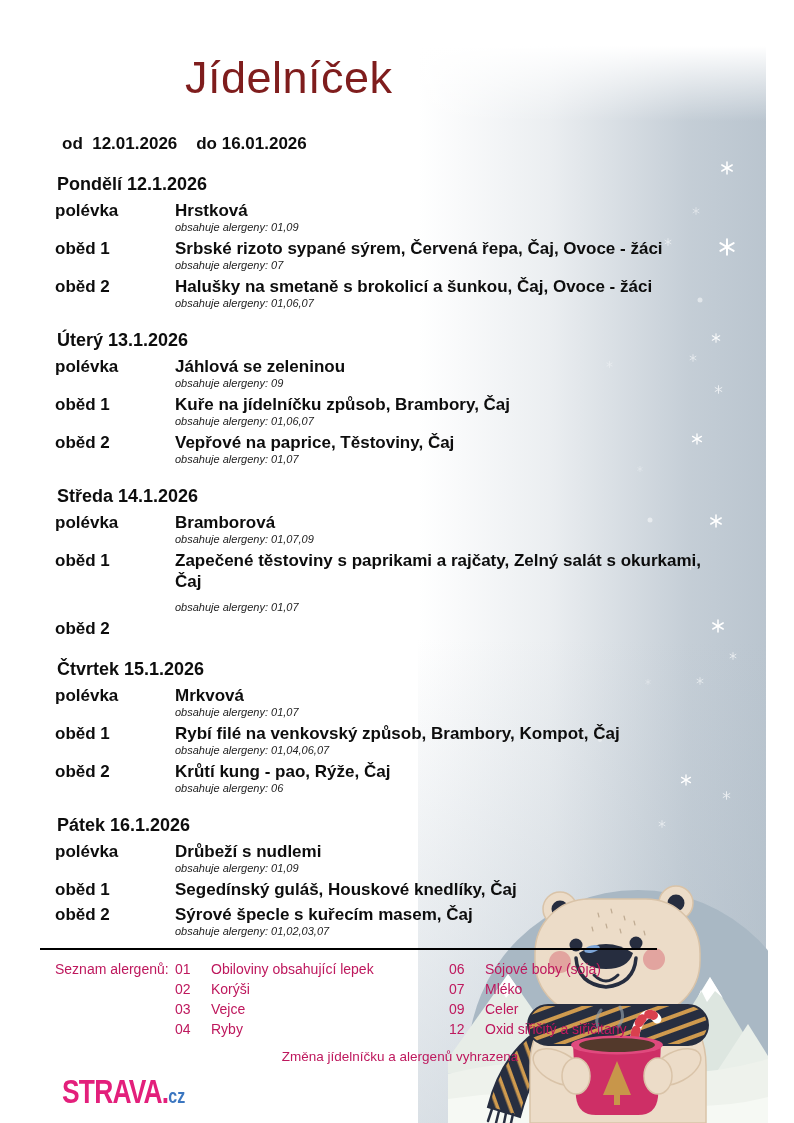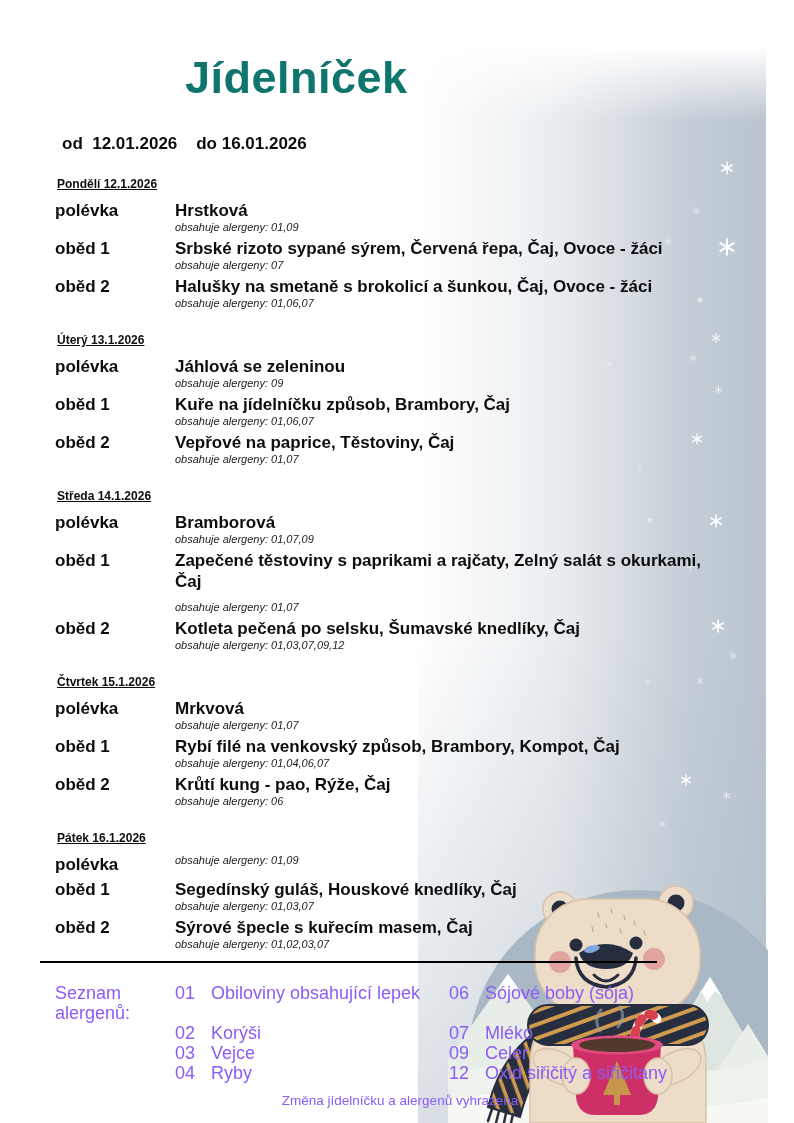--- a/index.html
+++ b/index.html
@@ -15,38 +15,38 @@
     background:
       linear-gradient(to bottom,#ffffff 0%,rgba(255,255,255,0) 7%),
       linear-gradient(to bottom,rgba(186,197,207,0) 55%,rgba(172,186,198,.45) 100%),
       linear-gradient(to right,rgba(197,206,214,0) 0%,rgba(197,206,214,.35) 38%,rgba(186,197,207,.85) 78%,#bac5cf 100%);
   }
   .snow-layer{position:absolute;inset:0;z-index:1;pointer-events:none;}
   .winter-scene{position:absolute;right:26px;bottom:0;z-index:1;}
   
   .content{position:absolute;inset:0;z-index:2;padding:0 54px 0 55px;box-sizing:border-box;}
   .page-title{
-    margin:52px 0 0 130px;font-size:45px;line-height:52px;font-weight:700;
-    letter-spacing:.5px;color:#0f766e;
+    margin:52px 0 0 130px;font-size:45px;line-height:52px;font-weight:400;
+    letter-spacing:.5px;color:#7f1d1d;
   }
   .date-range{margin:30px 0 0 7px;font-size:17px;font-weight:700;white-space:pre;}
   .day{margin-top:18px;}
-  .day-title{margin:0 0 4px 2px;font-size:12px;line-height:24px;font-weight:700;text-decoration:underline;}
+  .day-title{margin:0 0 4px 2px;font-size:18px;line-height:24px;font-weight:700;}
   .meal{display:grid;grid-template-columns:120px 1fr;margin-bottom:4px;}
   .meal-label{font-size:17px;line-height:21px;font-weight:700;}
   .meal-body{max-width:548px;}
   .meal-name{font-size:17px;line-height:21px;font-weight:700;}
   .meal-note{font-size:11px;line-height:13px;font-style:italic;color:#222;}
   .divider{border:0;border-top:2px solid #000;width:617px;margin:10px 0 0 -15px;}
   .legend{
     display:grid;grid-template-columns:120px 36px 238px 36px auto;
-    margin-top:20px;font-size:18px;line-height:20px;color:#8b5cf6;
+    margin-top:9px;font-size:14px;line-height:20px;color:#be185d;
   }
   .legend .heading{grid-column:1;}
-  .footer-note{margin:10px 0 0 120px;width:450px;text-align:center;font-size:13.5px;color:#8b5cf6;}
+  .footer-note{margin:10px 0 0 120px;width:450px;text-align:center;font-size:13.5px;color:#be185d;}
   .strava-logo{
     margin:9px 0 0 7px;display:inline-block;transform:scaleX(.8);transform-origin:left center;
     font-weight:700;letter-spacing:-1px;white-space:nowrap;
   }
   .strava-brand{font-size:33px;}
   .strava-tld{font-size:20px;letter-spacing:0;}
 </style>
 </head>
 <body>
 
@@ -247,24 +247,20 @@
     </div>
     <div class="meal">
       <div class="meal-label">oběd 1</div>
       <div class="meal-body">
           <div class="meal-name">Zapečené těstoviny s paprikami a rajčaty, Zelný salát s okurkami, Čaj</div>
       <div class="meal-note" style="margin-top:9px">obsahuje alergeny: 01,07</div>
         </div>
     </div>
     <div class="meal">
       <div class="meal-label">oběd 2</div>
-      <div class="meal-body">
-          <div class="meal-name">Kotleta pečená po selsku, Šumavské knedlíky, Čaj</div>
-      <div class="meal-note">obsahuje alergeny: 01,03,07,09,12</div>
-        </div>
     </div>
   </section>
 
   
   <section class="day">
     <h2 class="day-title">Čtvrtek 15.1.2026</h2>
     <div class="meal">
       <div class="meal-label">polévka</div>
       <div class="meal-body">
           <div class="meal-name">Mrkvová</div>
@@ -286,28 +282,28 @@
         </div>
     </div>
   </section>
 
   
   <section class="day">
     <h2 class="day-title">Pátek 16.1.2026</h2>
     <div class="meal">
       <div class="meal-label">polévka</div>
       <div class="meal-body">
+          <div class="meal-name">Drůbeží s nudlemi</div>
       <div class="meal-note">obsahuje alergeny: 01,09</div>
         </div>
     </div>
     <div class="meal">
       <div class="meal-label">oběd 1</div>
       <div class="meal-body">
           <div class="meal-name">Segedínský guláš, Houskové knedlíky, Čaj</div>
-      <div class="meal-note">obsahuje alergeny: 01,03,07</div>
         </div>
     </div>
     <div class="meal">
       <div class="meal-label">oběd 2</div>
       <div class="meal-body">
           <div class="meal-name">Sýrové špecle s kuřecím masem, Čaj</div>
       <div class="meal-note">obsahuje alergeny: 01,02,03,07</div>
         </div>
     </div>
   </section>

